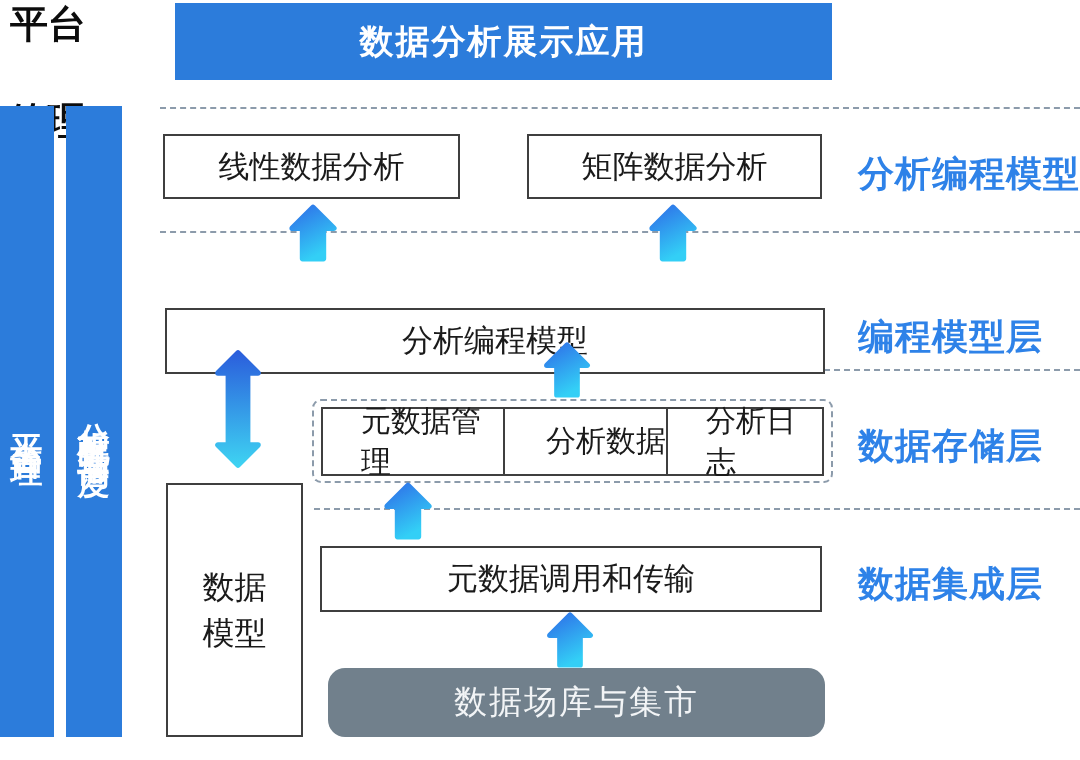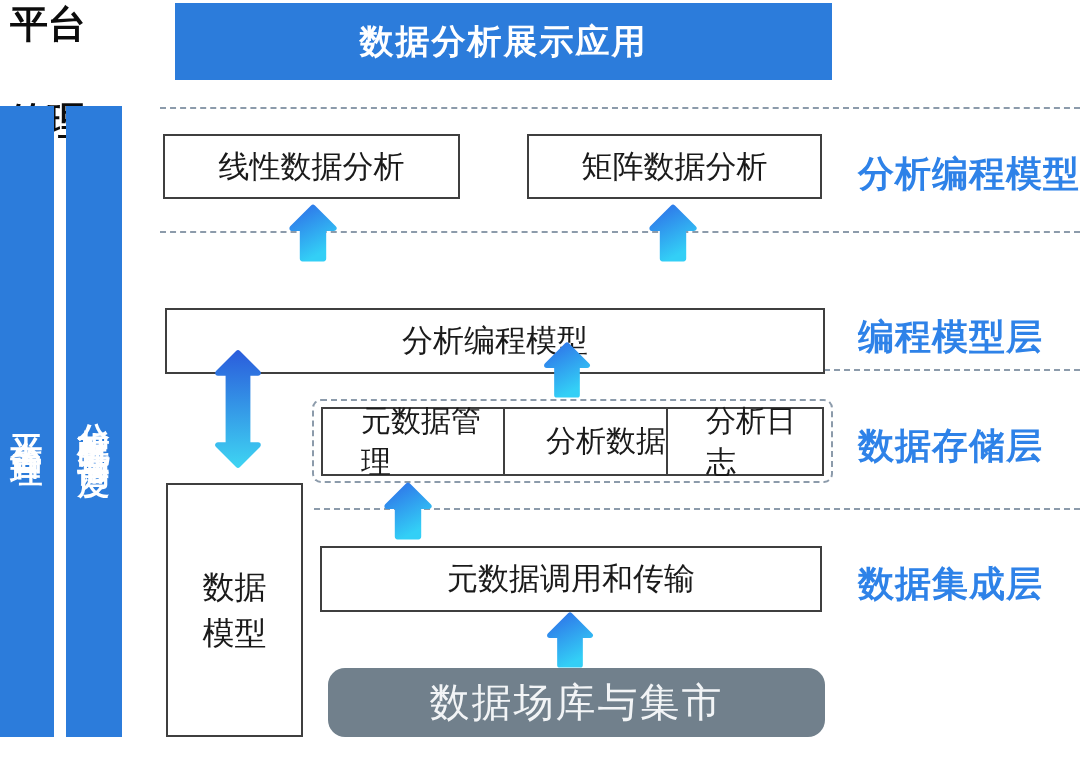--- a/index.html
+++ b/index.html
@@ -65,21 +65,21 @@
     font-size:30px;box-sizing:border-box;height:100%;padding-left:38px;
   }
   .storage-cell + .storage-cell{border-left:2px solid var(--box-border);}
   .cell-1{width:180px;}
   .cell-2{width:163px;font-family:Liberation Mono, monospace;}
   .cell-3{flex:1;}
   
   .warehouse{
     position:absolute;left:328px;top:668px;width:497px;height:69px;
     background:var(--slate-gray);border-radius:17px;color:#f2f4f6;
-    display:flex;align-items:center;justify-content:center;font-size:40px;letter-spacing:2px;
+    display:flex;align-items:center;justify-content:center;font-size:33px;letter-spacing:2px;
   }
   
   .layer-label{
     position:absolute;left:858px;width:222px;color:var(--label-blue);
     font-size:36px;font-weight:700;letter-spacing:1px;white-space:nowrap;
   }
   .layer-label-1{top:150px;}
   .layer-label-2{top:289px;margin-top:24px;}
   .layer-label-3{top:422px;}
   .layer-label-4{top:560px;}

